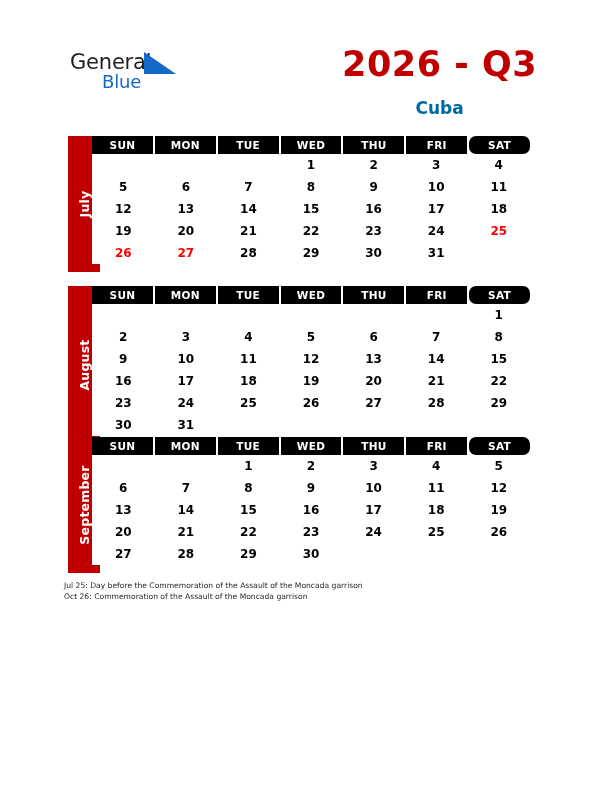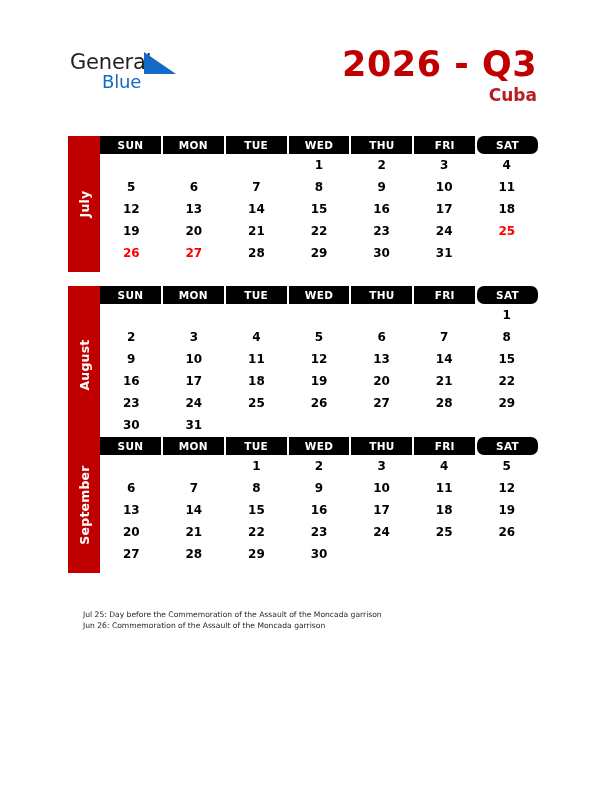--- a/index.html
+++ b/index.html
@@ -54,36 +54,36 @@
     left: 74px;
     top: 2px;
     width: 32px;
     height: 22px;
   }
 
   #title-block {
     position: absolute;
     right: 75px;
     top: 44px;
-    text-align: right;
+    text-align: center;
   }
   #quarter-title {
     font-size: 35px;
     font-weight: bold;
     color: #c00000;
     line-height: 40px;
     letter-spacing: 0.5px;
     font-family: "DejaVu Sans", sans-serif;
   }
   #country-name {
     font-size: 17px;
     font-weight: bold;
-    color: #b91c1c;
+    color: #0369a1;
     line-height: 21px;
-    margin-top: 1px;
+    margin-top: 14px;
     font-family: "DejaVu Sans", sans-serif;
   }
 
   
   .month-block {
     position: absolute;
     left: 68px;
     width: 470px;
   }
   #month-block-0 { top: 136px; }
@@ -106,21 +106,21 @@
     white-space: nowrap;
     color: #ffffff;
     font-size: 12.5px;
     font-weight: bold;
     font-family: "DejaVu Sans", sans-serif;
     letter-spacing: 0.2px;
   }
 
   .grid {
     position: absolute;
-    left: 32px;
+    left: 24px;
     top: 0;
     width: 438px;
   }
 
   .dow-row {
     display: flex;
     height: 18px;
   }
   .dow-cell {
     flex: 1 1 0;
@@ -152,24 +152,23 @@
     font-family: "DejaVu Sans", sans-serif;
     color: #000000;
     background: #ffffff;
   }
   .day-cell.holiday { color: #ff0000; }
   .day-cell.empty { color: transparent; }
 
   
   #footnotes {
     position: absolute;
-    left: 83px;
+    left: 64px;
     top: 580px;
     width: 300px;
-    margin-top: 29px;
   }
   .footnote {
     font-size: 7.6px;
     line-height: 11.2px;
     color: #231f20;
     font-family: "DejaVu Sans", sans-serif;
   }
 </style>
 </head>
 <body>
@@ -381,14 +380,14 @@
           <div class="day-cell empty"></div>
           <div class="day-cell empty"></div>
           <div class="day-cell empty"></div>
         </div>
       </div>
     </div>
   </div>
 
 <div id="footnotes">
     <div class="footnote">Jul 25: Day before the Commemoration of the Assault of the Moncada garrison</div>
-    <div class="footnote">Jun 26: Commemoration of the Assault of the Moncada garrison</div>
+    <div class="footnote">Oct 26: Commemoration of the Assault of the Moncada garrison</div>
   </div>
 
 </body></html>

